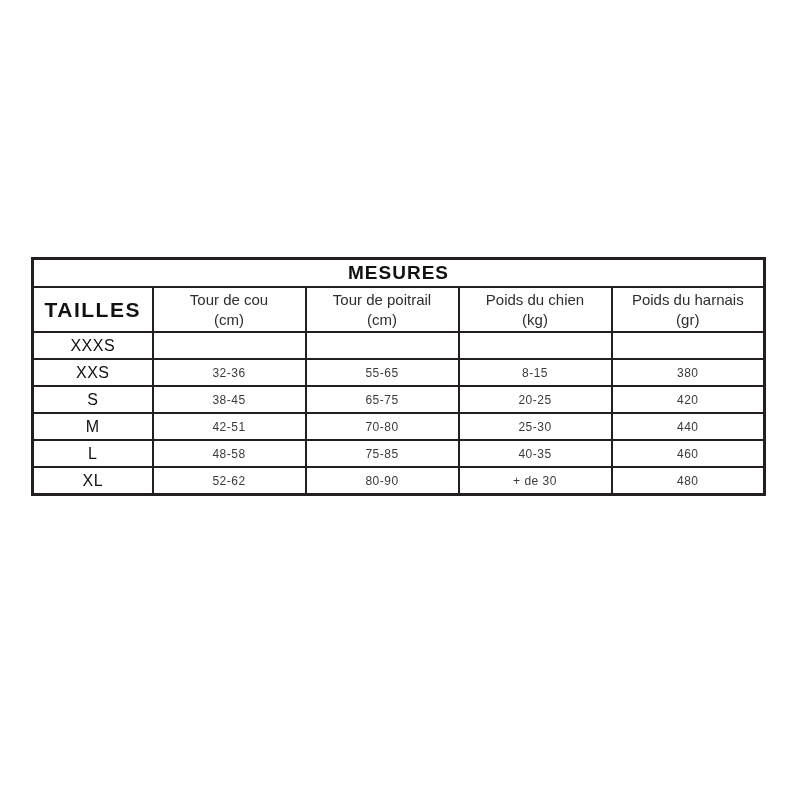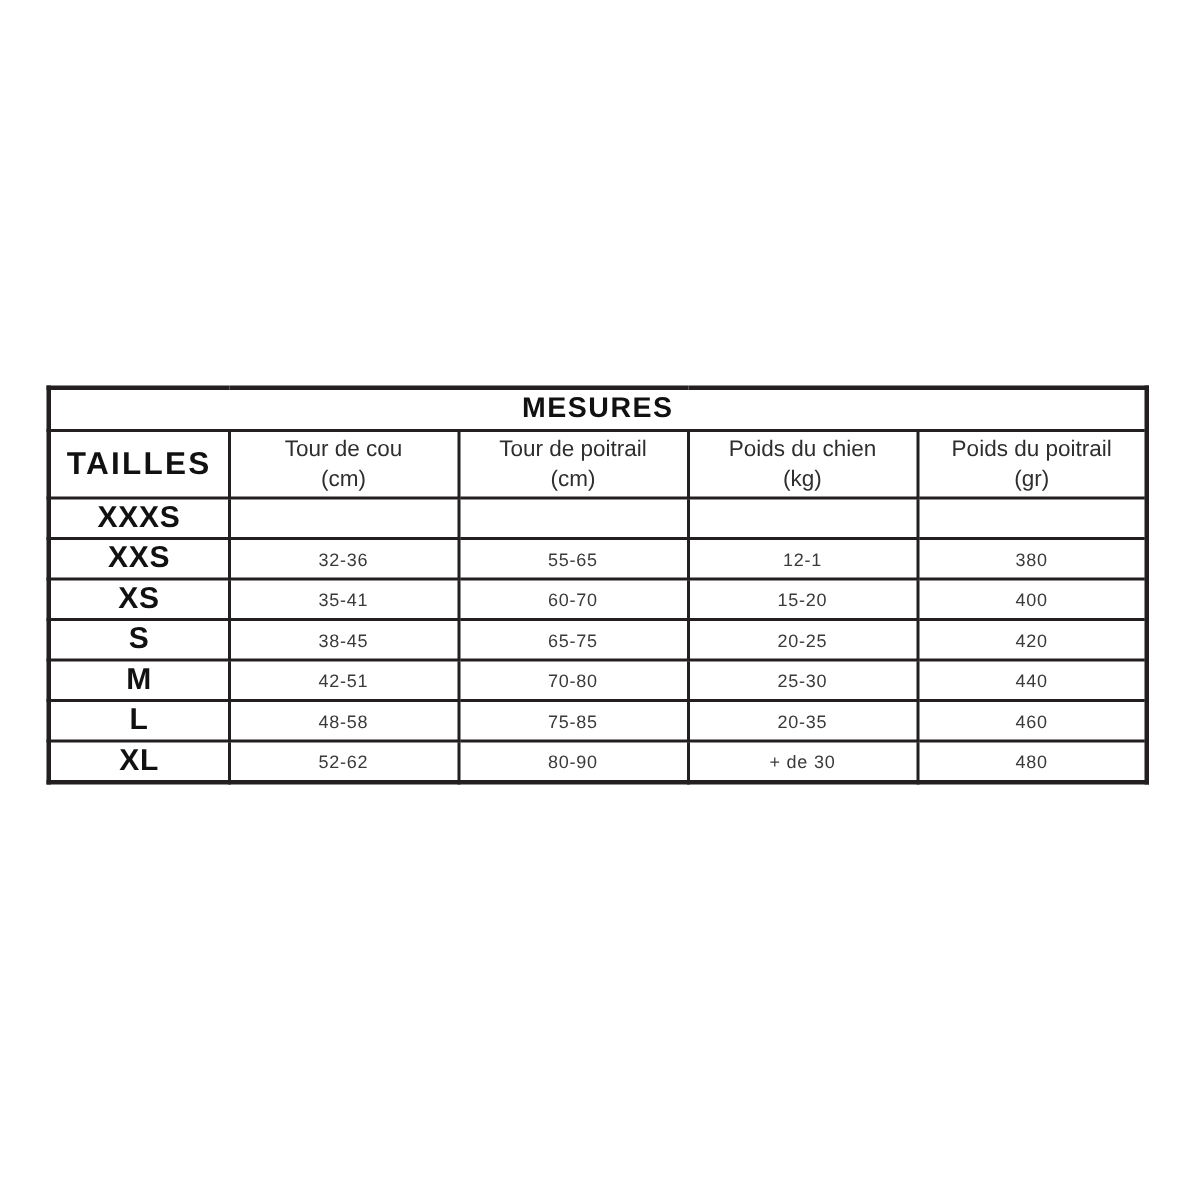--- a/index.html
+++ b/index.html
@@ -53,22 +53,22 @@
   .band-cell{
     height:23px;
     background:var(--band-background,#4a4a4a);
     color:var(--band-text,#ffffff);
     font-weight:bold;
     font-size:16px;
     letter-spacing:1px;
   }
   .data-row td{height:25px;}
   .size-cell{
-    font-weight:bold;
-    font-size:20px;
+    font-weight:normal;
+    font-size:16px;
     letter-spacing:0.5px;
     color:var(--title-text,#111111);
   }
   .val-cell{
     font-size:12px;
     letter-spacing:0.5px;
     color:var(--value-text,#3a3a3a);
   }
 </style>
 </head>
@@ -95,65 +95,58 @@
         </td>
         <td class="colhead">
           <span>Tour de poitrail</span>
           <span>(cm)</span>
         </td>
         <td class="colhead">
           <span>Poids du chien</span>
           <span>(kg)</span>
         </td>
         <td class="colhead">
-          <span>Poids du poitrail</span>
+          <span>Poids du harnais</span>
           <span>(gr)</span>
         </td>
       </tr>
 
       <tr class="data-row">
         <td class="size-cell">XXXS</td>
         <td class="val-cell"></td>
         <td class="val-cell"></td>
         <td class="val-cell"></td>
         <td class="val-cell"></td>
       </tr>
       <tr class="data-row">
         <td class="size-cell">XXS</td>
         <td class="val-cell">32-36</td>
         <td class="val-cell">55-65</td>
-        <td class="val-cell">12-1</td>
+        <td class="val-cell">8-15</td>
         <td class="val-cell">380</td>
-      </tr>
-      <tr class="data-row">
-        <td class="size-cell">XS</td>
-        <td class="val-cell">35-41</td>
-        <td class="val-cell">60-70</td>
-        <td class="val-cell">15-20</td>
-        <td class="val-cell">400</td>
       </tr>
       <tr class="data-row">
         <td class="size-cell">S</td>
         <td class="val-cell">38-45</td>
         <td class="val-cell">65-75</td>
         <td class="val-cell">20-25</td>
         <td class="val-cell">420</td>
       </tr>
       <tr class="data-row">
         <td class="size-cell">M</td>
         <td class="val-cell">42-51</td>
         <td class="val-cell">70-80</td>
         <td class="val-cell">25-30</td>
         <td class="val-cell">440</td>
       </tr>
       <tr class="data-row">
         <td class="size-cell">L</td>
         <td class="val-cell">48-58</td>
         <td class="val-cell">75-85</td>
-        <td class="val-cell">20-35</td>
+        <td class="val-cell">40-35</td>
         <td class="val-cell">460</td>
       </tr>
       <tr class="data-row">
         <td class="size-cell">XL</td>
         <td class="val-cell">52-62</td>
         <td class="val-cell">80-90</td>
         <td class="val-cell">+ de 30</td>
         <td class="val-cell">480</td>
       </tr>
     </tbody>

